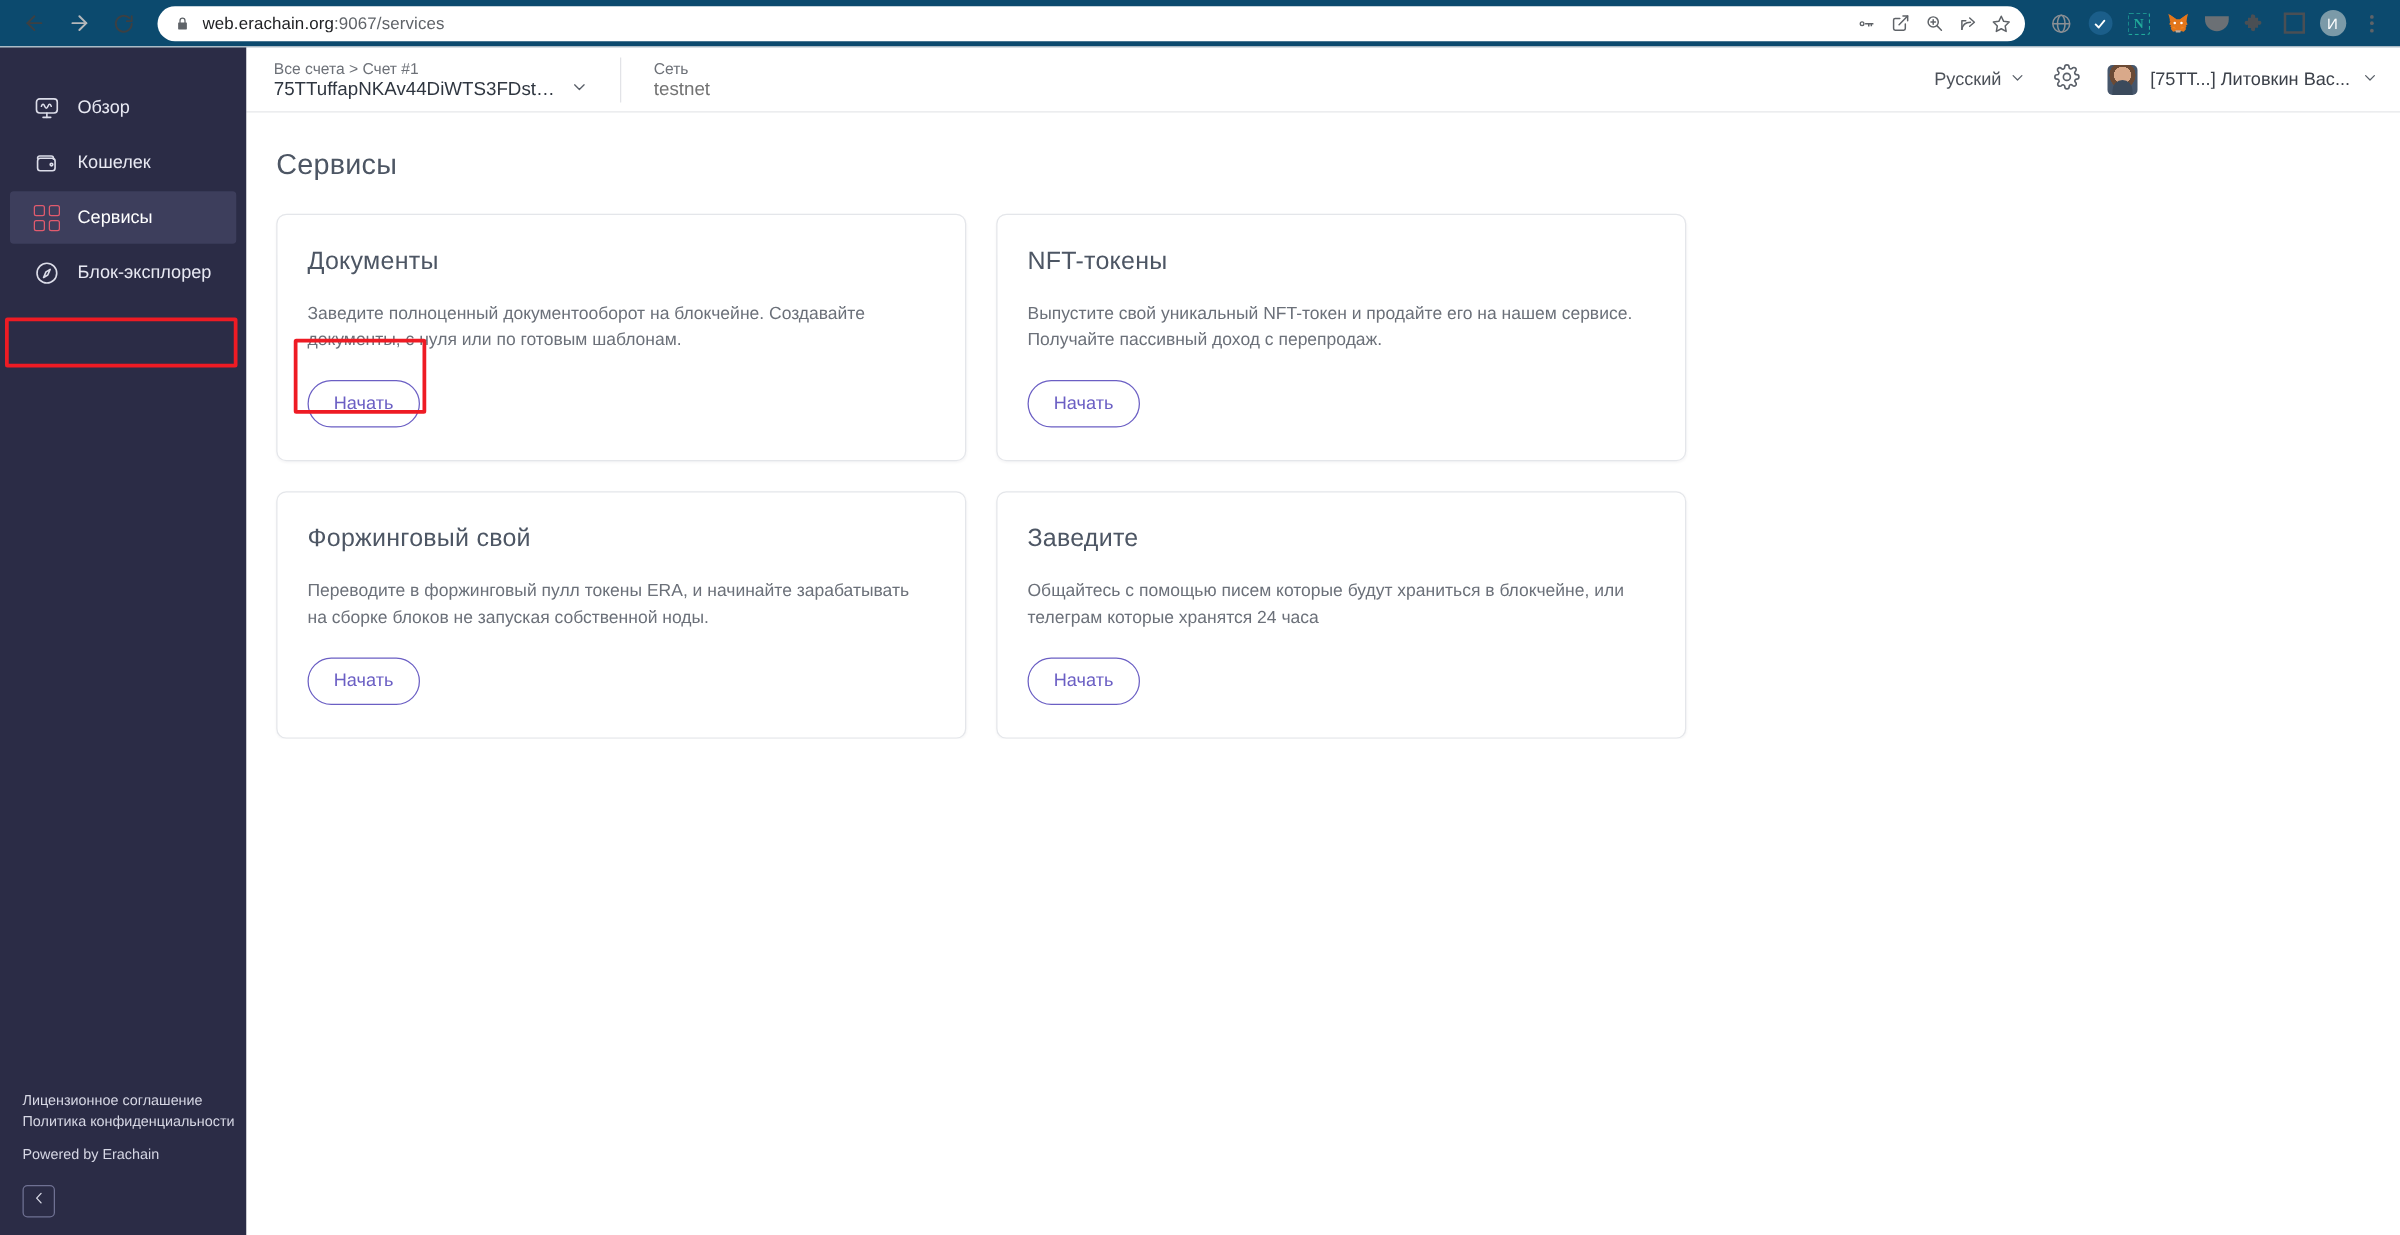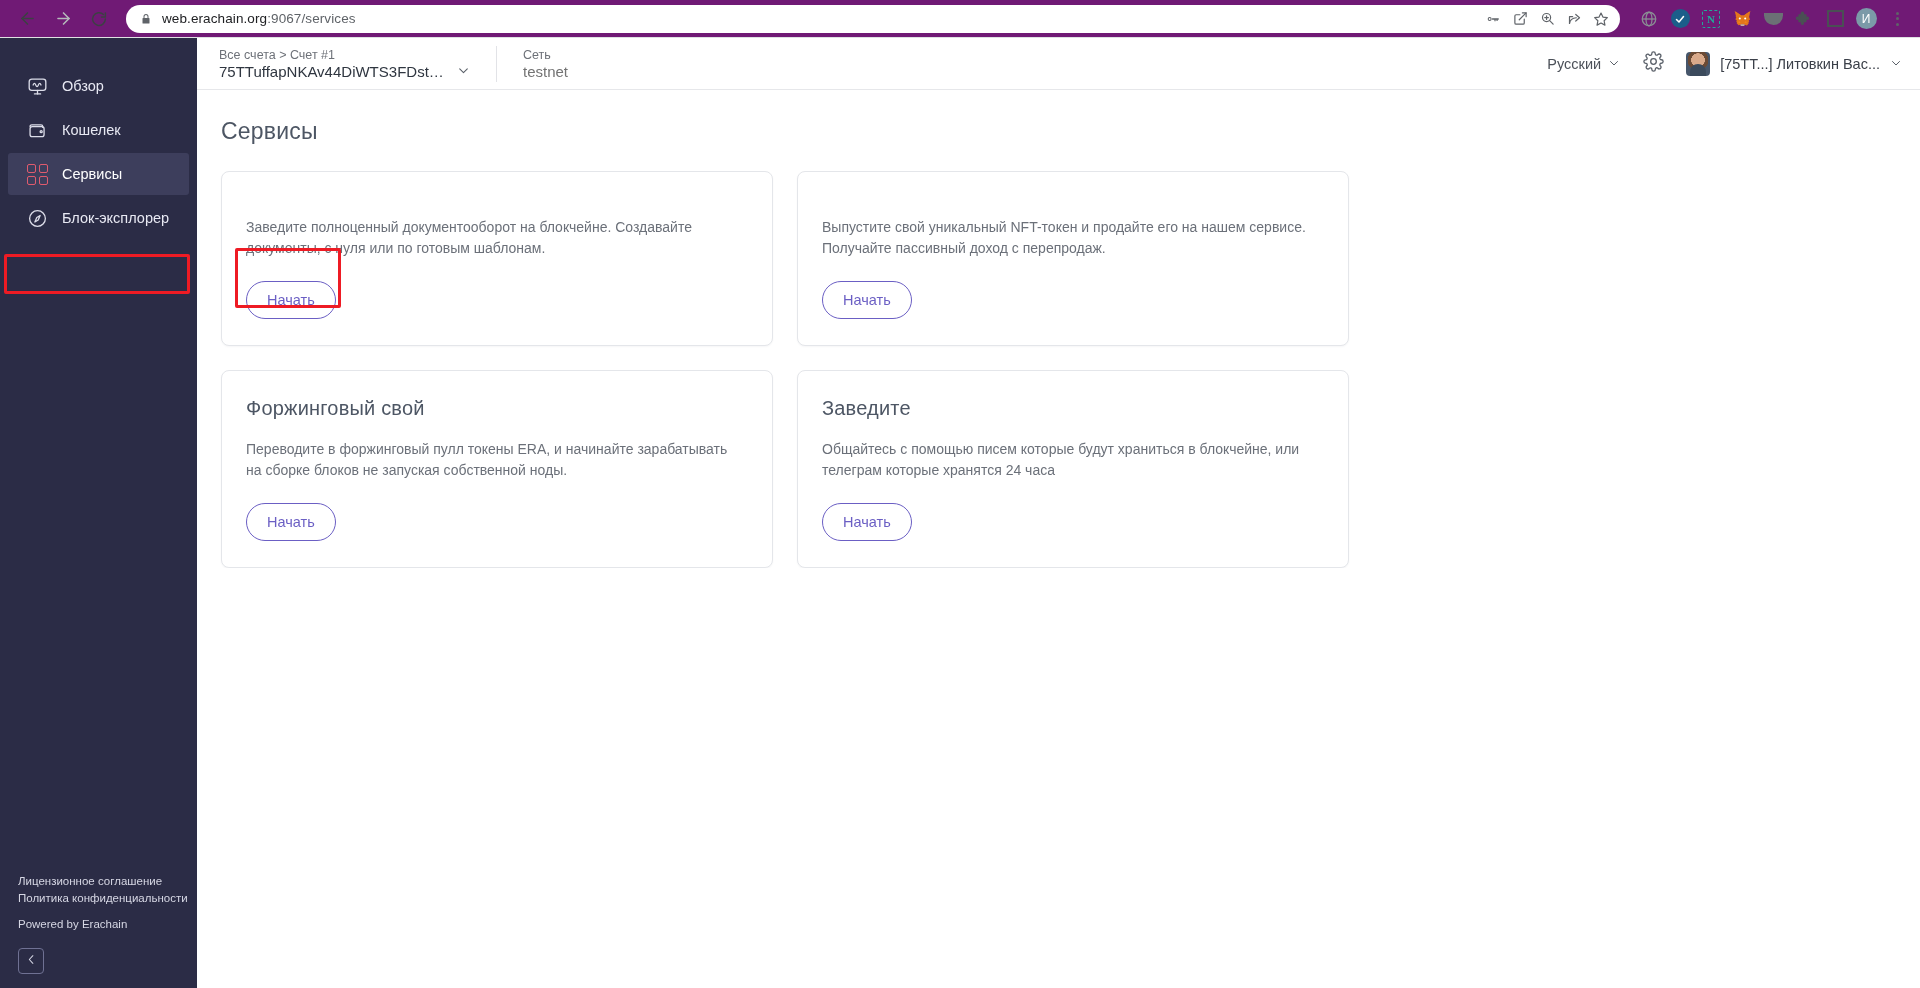--- a/index.html
+++ b/index.html
@@ -7,21 +7,21 @@
   html, body {
     width: 1920px; height: 988px;
     font-family: "Liberation Sans", "DejaVu Sans", sans-serif;
     background: #ffffff;
     overflow: hidden;
   }
 
   
   .browser-bar {
     height: 38px; width: 100%;
-    background: #701a75;
+    background: #0c4a6e;
     display: flex; align-items: center;
     padding: 0 10px;
     gap: 2px;
     border-bottom: 1px solid #dfe1e3;
   }
   .nav-btn {
     width: 34px; height: 34px;
     display: flex; align-items: center; justify-content: center;
     border-radius: 50%;
     flex: 0 0 auto;
@@ -475,28 +475,30 @@
         </div>
       </div>
     </header>
 
     <section class="content">
       <h1 class="page-title">Сервисы</h1>
 
       <div class="cards">
 
         <article class="card">
+          <h2 class="card-title">Документы</h2>
           <p class="card-desc">Заведите полноценный документооборот на блокчейне. Создавайте документы, с нуля или по готовым шаблонам.</p>
           <span class="btn-anno-host">
             <button class="start-btn">Начать</button>
             <span class="anno-btn"></span>
           </span>
         </article>
 
         <article class="card">
+          <h2 class="card-title">NFT-токены</h2>
           <p class="card-desc">Выпустите свой уникальный NFT-токен и продайте его на нашем сервисе. Получайте пассивный доход с перепродаж.</p>
           <button class="start-btn">Начать</button>
         </article>
 
         <article class="card">
           <h2 class="card-title">Форжинговый свой</h2>
           <p class="card-desc">Переводите в форжинговый пулл токены ERA, и начинайте зарабатывать на сборке блоков не запуская собственной ноды.</p>
           <button class="start-btn">Начать</button>
         </article>
 

